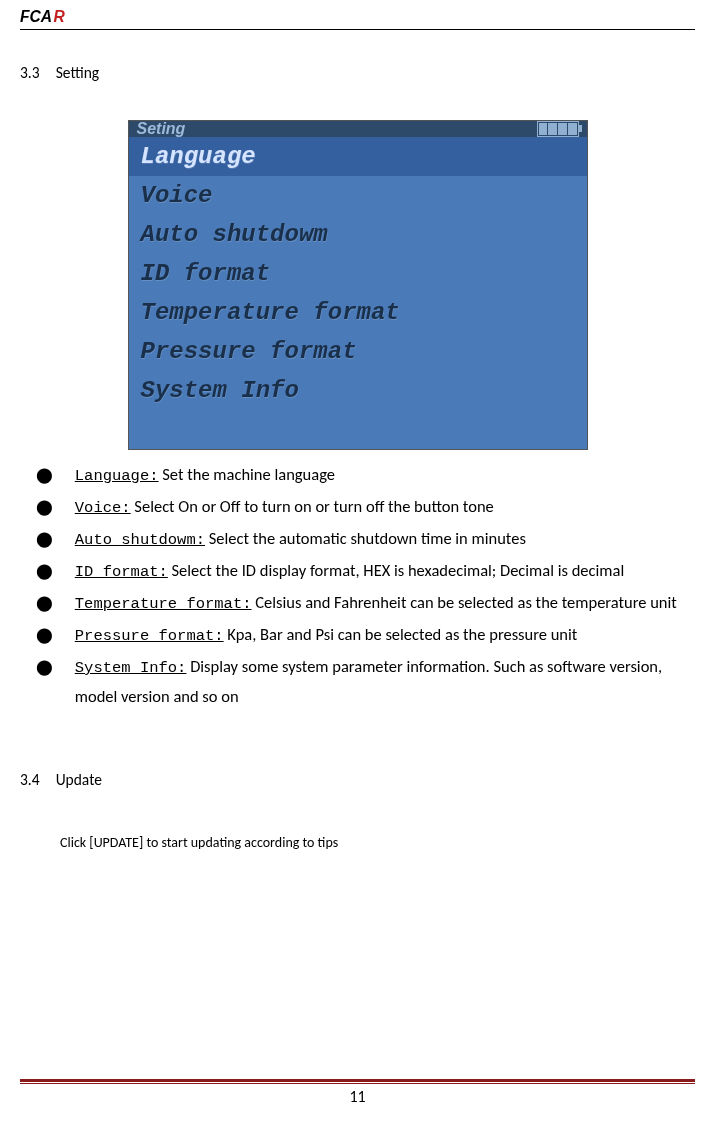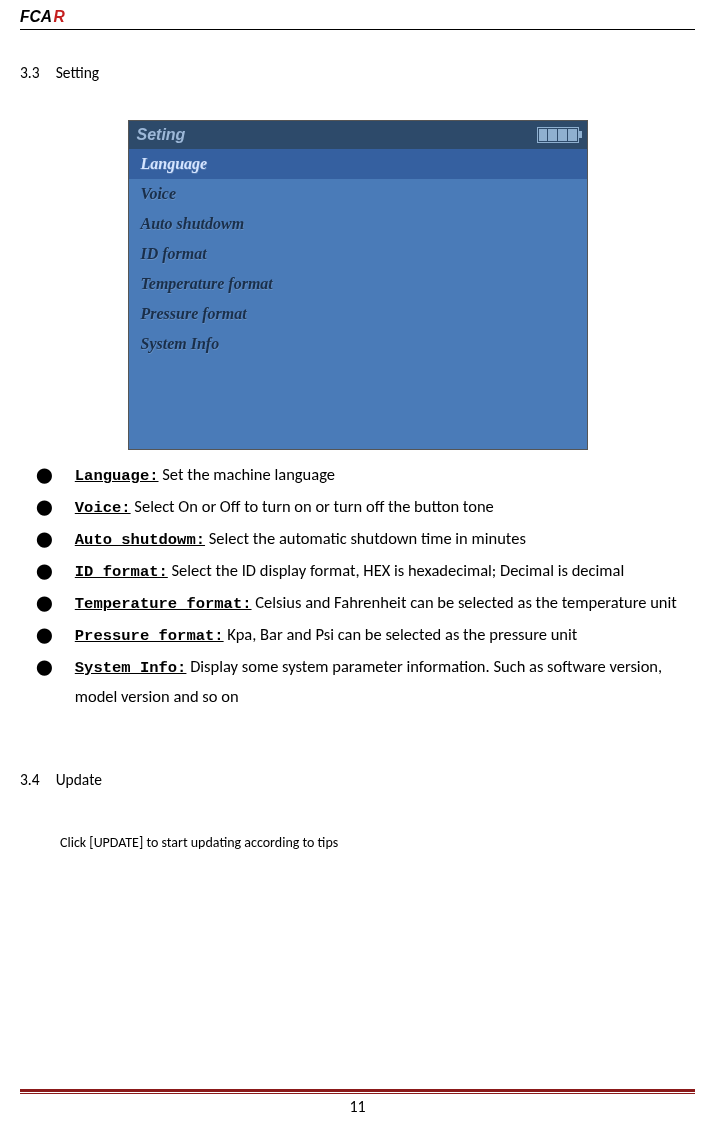--- a/index.html
+++ b/index.html
@@ -77,21 +77,21 @@
     }
     .screenshot-topbar {
       background: #2d4a6a;
       color: #9db8d8;
       font-family: Arial, sans-serif;
       font-size: 16px;
       font-weight: bold;
       padding: 3px 8px;
       display: flex;
       justify-content: space-between;
-      height: 28px;
+      height: 16px;
       align-items: center;
       font-style: italic;
     }
     .battery {
       width: 42px;
       height: 16px;
       border: 1.5px solid #8fb0d0;
       position: relative;
       display: flex;
       padding: 1px;
@@ -104,22 +104,22 @@
       top: 3px;
       width: 3px;
       height: 7px;
       background: #8fb0d0;
     }
     .battery-cell {
       flex: 1;
       background: #8fb0d0;
     }
     .screenshot-item {
-      font-family: Liberation Serif, serif;
-      font-size: 16px;
+      font-family: Liberation Mono, monospace;
+      font-size: 24px;
       font-weight: bold;
       font-style: italic;
       color: #1a2f4a;
       padding: 6px 12px;
       text-shadow: 0.5px 0.5px 0 rgba(255,255,255,0.15);
     }
     .screenshot-item.selected {
       background: #3560a0;
       color: #d5e5ff;
     }
@@ -138,37 +138,37 @@
       font-size: 15px;
       margin-right: 22px;
       margin-top: 1px;
       flex-shrink: 0;
     }
     .bullet-text {
       flex: 1;
     }
     .bullet-label {
       font-family: "Courier New", monospace;
-      font-weight: bold;
+      font-weight: normal;
       text-decoration: underline;
       font-size: 15.5px;
       text-align: center;
     }
     .update-para {
       margin-left: 40px;
       font-size: 14px;
       line-height: 31px;
     }
     .section-heading.update {
       margin-top: 60px;
       margin-bottom: 38px;
     }
     .footer {
       position: absolute;
-      bottom: 20px;
+      bottom: 30px;
       left: 20px;
       right: 20px;
       margin-top: 37px;
     }
     .footer-rule-outer {
       border: none;
       border-top: 3.5px solid #8b1a1a;
       margin-bottom: 1px;
     }
     .footer-rule-inner {

